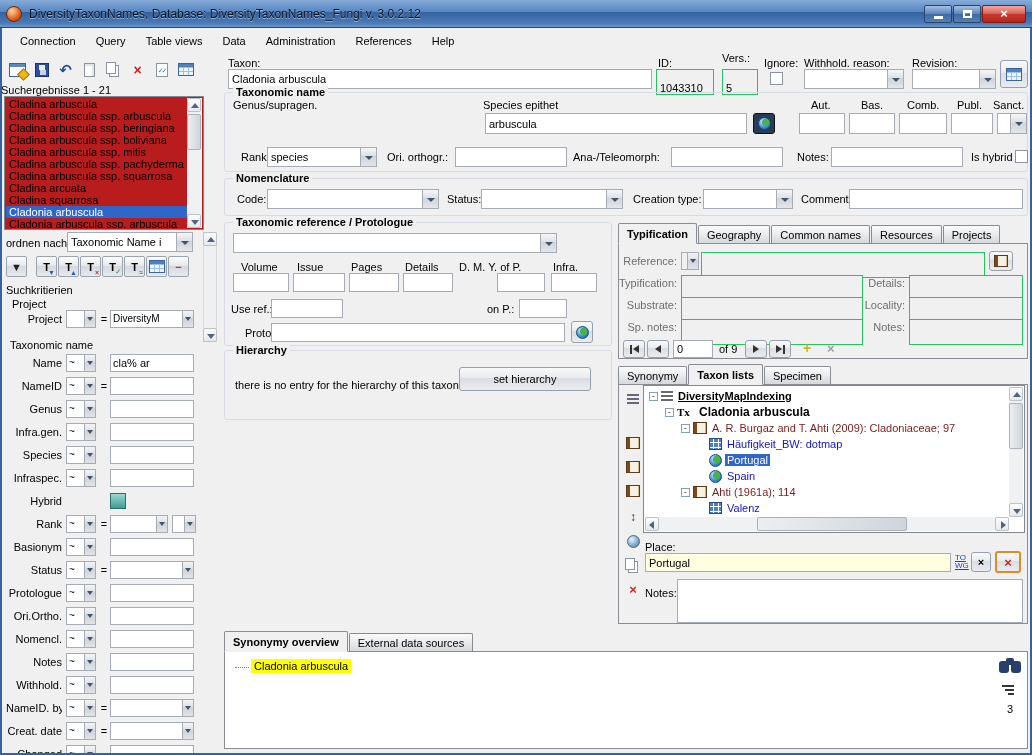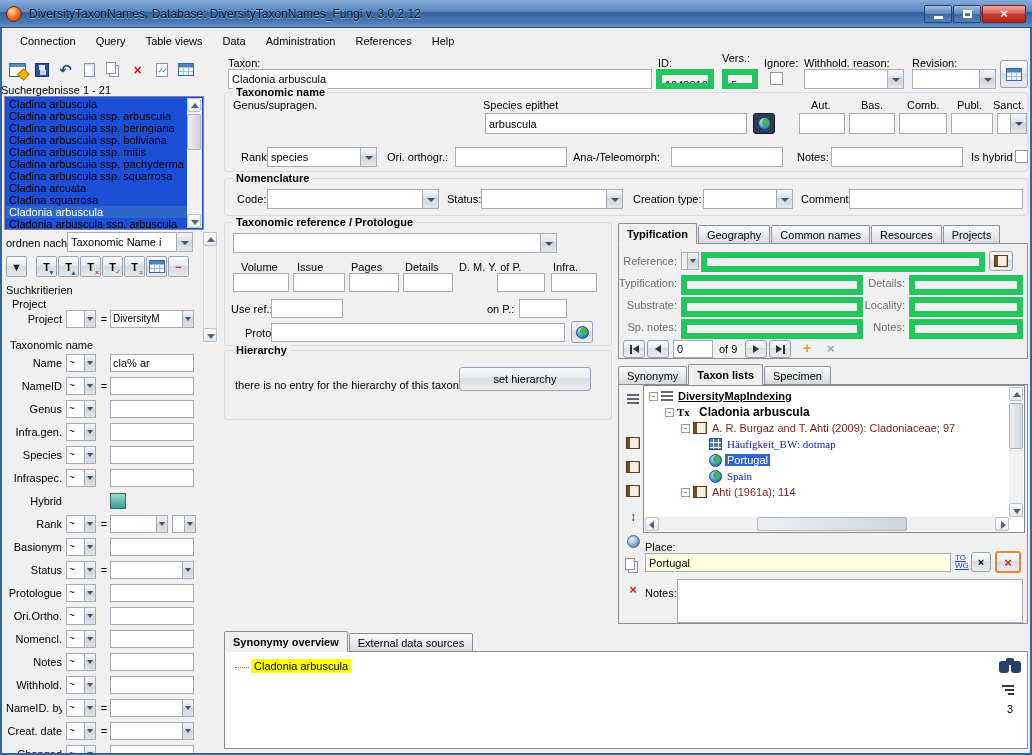--- a/index.html
+++ b/index.html
@@ -15,21 +15,21 @@
 .winbtns{margin-left:auto;display:flex;gap:1px;}
 .wbtn{width:28px;height:18px;border:1px solid #25456f;border-radius:2px;background:linear-gradient(#a6c0e0,#5d87bb 48%,#3e6ba3 52%,#5480b5);display:flex;align-items:center;justify-content:center;color:#fff;cursor:default;}
 .wbtn.close{width:44px;background:linear-gradient(#f2a39a,#dd6a60 45%,#c93a2e 52%,#b5271c);border-color:#7e1a12;font-size:13px;font-weight:bold;}
 .minbar{width:9px;height:3px;background:#fff;margin-top:8px;}
 .maxbox{width:9px;height:8px;border:2px solid #fff;border-top-width:3px;}
 
 .menubar{position:absolute;top:28px;left:0;right:0;height:26px;background:#f0f0f0;display:flex;align-items:center;padding-left:10px;z-index:80;}
 .menu-item{padding:4px 10px;white-space:nowrap;}
 
 .tbi{position:absolute;background:#fff;border:1px solid #a5acb5;padding:1px 3px;height:20px;font-size:11px;font-family:inherit;}
-.fld{position:absolute;background:#f0f0f0;border:6px solid #22c55e;padding:4px 3px;overflow:hidden;white-space:nowrap;height:20px;}
+.fld{position:absolute;background:#f0f0f0;border:1px solid #22c55e;padding:12px 3px;overflow:hidden;white-space:nowrap;height:20px;}
 .combo{position:absolute;background:#fff;border:1px solid #a5acb5;height:20px;}
 .combo .cval{position:absolute;left:3px;top:3px;right:17px;overflow:hidden;white-space:nowrap;}
 .carr{position:absolute;right:0;top:0;bottom:0;width:16px;background:linear-gradient(#f5f6f7,#dde0e4 45%,#cfd4da 46%,#e3e6ea);border-left:1px solid #a5acb5;}
 .carr::after{content:"";position:absolute;left:4px;top:8px;border:4px solid transparent;border-top:4px solid #41546e;border-bottom:0;}
 .mini-combo{position:relative;display:inline-block;height:18px;background:#fff;border:1px solid #a5acb5;vertical-align:middle;}
 .mini-combo .mc-val{position:absolute;left:2px;top:2px;right:12px;font-size:10px;overflow:hidden;}
 .mc-arr{position:absolute;right:0;top:0;bottom:0;width:11px;background:linear-gradient(#f3f4f5,#dde0e4 45%,#cfd4da 46%,#e0e3e7);border-left:1px solid #a5acb5;}
 .mc-arr::after{content:"";position:absolute;left:2px;top:6px;border:3px solid transparent;border-top:4px solid #41546e;border-bottom:0;}
 .chk{position:absolute;width:13px;height:13px;background:#fff;border:1px solid #8b95a2;}
 .btn{position:absolute;background:linear-gradient(#f8f9fa,#e9ebee 45%,#d9dde2 46%,#eaecef);border:1px solid #94a0ae;border-radius:3px;display:flex;align-items:center;justify-content:center;font-size:11px;cursor:default;}
@@ -59,21 +59,21 @@
 .ic-copy{width:10px;height:12px;background:#fff;border:1px solid #8a93a2;box-shadow:3px 3px 0 -1px #fff,3px 3px 0 0 #8a93a2;margin:-3px 3px 0 -3px;}
 .ic-delete{color:#c22;font-size:14px;font-weight:bold;}
 .ic-check{width:12px;height:14px;background:#fff;border:1px solid #8a93a2;color:#1c7ad0;font-size:7px;letter-spacing:-2px;text-align:center;line-height:13px;overflow:hidden;}
 .ic-grid{width:16px;height:13px;border:1px solid #3a66a0;background:linear-gradient(#4f81bd 0 3px,rgba(0,0,0,0) 3px),repeating-linear-gradient(90deg,rgba(0,0,0,0) 0 4px,#9dbfe4 4px 5px),repeating-linear-gradient(rgba(0,0,0,0) 0 3px,#9dbfe4 3px 4px),#eef4fb;}
 .ic-updown{color:#333;font-size:12px;}
 .ic-globesm{width:13px;height:13px;border-radius:50%;background:radial-gradient(circle at 35% 32%,#e8f4ff,#7aa7cc 60%,#4c7396);border:1px solid #46688c;}
 .ic-redx{color:#c22;font-size:13px;font-weight:bold;}
 .ic-maplist{width:12px;height:10px;background:linear-gradient(#667 0 2px,rgba(0,0,0,0) 2px 4px,#667 4px 6px,rgba(0,0,0,0) 6px 8px,#667 8px 10px,rgba(0,0,0,0) 10px);}
 .ic-book{width:14px;height:12px;background:linear-gradient(90deg,#7a4a1e 0 3px,#f7f1e3 3px 11px,#c9b68a 11px);border:1px solid #5e3a16;}
 
-.listbox{position:absolute;background:#1d4ed8;border:1px solid #828790;overflow:hidden;}
+.listbox{position:absolute;background:#b91c1c;border:1px solid #828790;overflow:hidden;}
 .list-items{position:absolute;top:1px;left:1px;right:16px;bottom:1px;overflow:hidden;}
 .list-item{height:12px;line-height:12px;padding-left:3px;white-space:nowrap;overflow:hidden;}
 .list-item.selected{background:#2e66c9;color:#fff;}
 .lb-scroll{position:absolute;top:1px;bottom:1px;right:1px;width:15px;background:#f0f1f3;}
 .sbtn{position:absolute;width:14px;height:14px;background:linear-gradient(#fcfcfd,#e6e9ec);border:1px solid #bcc2ca;border-radius:2px;}
 .sbtn::after{content:"";position:absolute;}
 .sbtn.up::after{left:3px;top:4px;border:4px solid transparent;border-bottom:5px solid #53647e;border-top:0;}
 .sbtn.down::after{left:3px;top:5px;border:4px solid transparent;border-top:5px solid #53647e;border-bottom:0;}
 .sbtn.left::after{left:3px;top:3px;border:4px solid transparent;border-right:5px solid #53647e;border-left:0;}
 .sbtn.right::after{left:5px;top:3px;border:4px solid transparent;border-left:5px solid #53647e;border-right:0;}
@@ -98,21 +98,21 @@
 .ti{flex:none;width:14px;height:13px;margin-right:3px;position:relative;}
 .ti-maplist{width:12px;height:10px;background:linear-gradient(#667 0 2px,rgba(0,0,0,0) 2px 4px,#667 4px 6px,rgba(0,0,0,0) 6px 8px,#667 8px 10px,rgba(0,0,0,0) 10px);}
 .ti-tx{font-weight:bold;font-size:11px;line-height:13px;width:17px;font-family:"Liberation Serif",serif;}
 .ti-book{width:14px;height:12px;background:linear-gradient(90deg,#7a4a1e 0 3px,#f7f1e3 3px 11px,#c9b68a 11px);border:1px solid #5e3a16;}
 .ti-map{width:13px;height:12px;border:1px solid #2c4a78;background:linear-gradient(90deg,rgba(0,0,0,0) 0 3px,#fff 3px 4px,rgba(0,0,0,0) 4px 8px,#fff 8px 9px,rgba(0,0,0,0) 9px),linear-gradient(rgba(0,0,0,0) 0 3px,#fff 3px 4px,rgba(0,0,0,0) 4px 8px,#fff 8px 9px,rgba(0,0,0,0) 9px),#4e7fc0;}
 .ti-globe{width:13px;height:13px;border-radius:50%;background:radial-gradient(circle at 62% 40%,#47b24e 0 3.5px,rgba(0,0,0,0) 4px),radial-gradient(circle at 35% 32%,#cfe9ff,#3d8fd6 55%,#1c5795);border:1px solid #174a80;}
 .tlabel{padding:0 2px;}
 .tlabel.root{font-weight:bold;text-decoration:underline;}
 .tlabel.taxon{font-weight:bold;font-size:12px;}
 .tlabel.ref{color:#7b1b1b;}
-.tlabel.item{color:#1414c8;font-family:Liberation Serif, serif;}
+.tlabel.item{color:#1414c8;}
 .tlabel.selected{background:#2e66c9;color:#fff;}
 .sbv{position:absolute;top:1px;right:1px;bottom:15px;width:14px;background:#f0f1f3;}
 .sbh{position:absolute;left:1px;right:15px;bottom:1px;height:14px;background:#f0f1f3;}
 
 .navb{height:18px;display:flex;align-items:center;justify-content:center;gap:1px;}
 .bar{width:2px;height:9px;background:#333;}
 .tri-l{width:0;height:0;border:4px solid transparent;border-right:6px solid #333;border-left:0;}
 .tri-r{width:0;height:0;border:4px solid transparent;border-left:6px solid #333;border-right:0;}
 .plus-glyph{color:#d4af1f;font-size:14px;font-weight:bold;}
 .grayx-glyph{color:#9aa0a8;font-size:13px;font-weight:bold;}
@@ -664,20 +664,25 @@
         <div class="tree-row" style="padding-left: 52px;">
           <span class="exp-spacer"></span>
           <span class="ti ti-globe"></span>
           <span class="tlabel item">Spain</span>
         </div>
         <div class="tree-row" style="padding-left: 36px;">
           <span class="expander">-</span>
           <span class="ti ti-book"></span>
           <span class="tlabel ref">Ahti (1961a); 114</span>
         </div>
+        <div class="tree-row" style="padding-left: 52px;">
+          <span class="exp-spacer"></span>
+          <span class="ti ti-map"></span>
+          <span class="tlabel item">Valenz</span>
+        </div>
       </div>
     <div class="sbv">
       <span class="sbtn up" style="top:0;left:0;"></span>
       <span class="sthumb" style="top:16px;height:46px;left:0;width:14px;"></span>
       <span class="sbtn down" style="bottom:0;left:0;"></span>
     </div>
     <div class="sbh">
       <span class="sbtn left" style="left:0;top:0;"></span>
       <span class="sthumb" style="left:112px;width:150px;top:0;height:14px;"></span>
       <span class="sbtn right" style="right:0;top:0;"></span>

